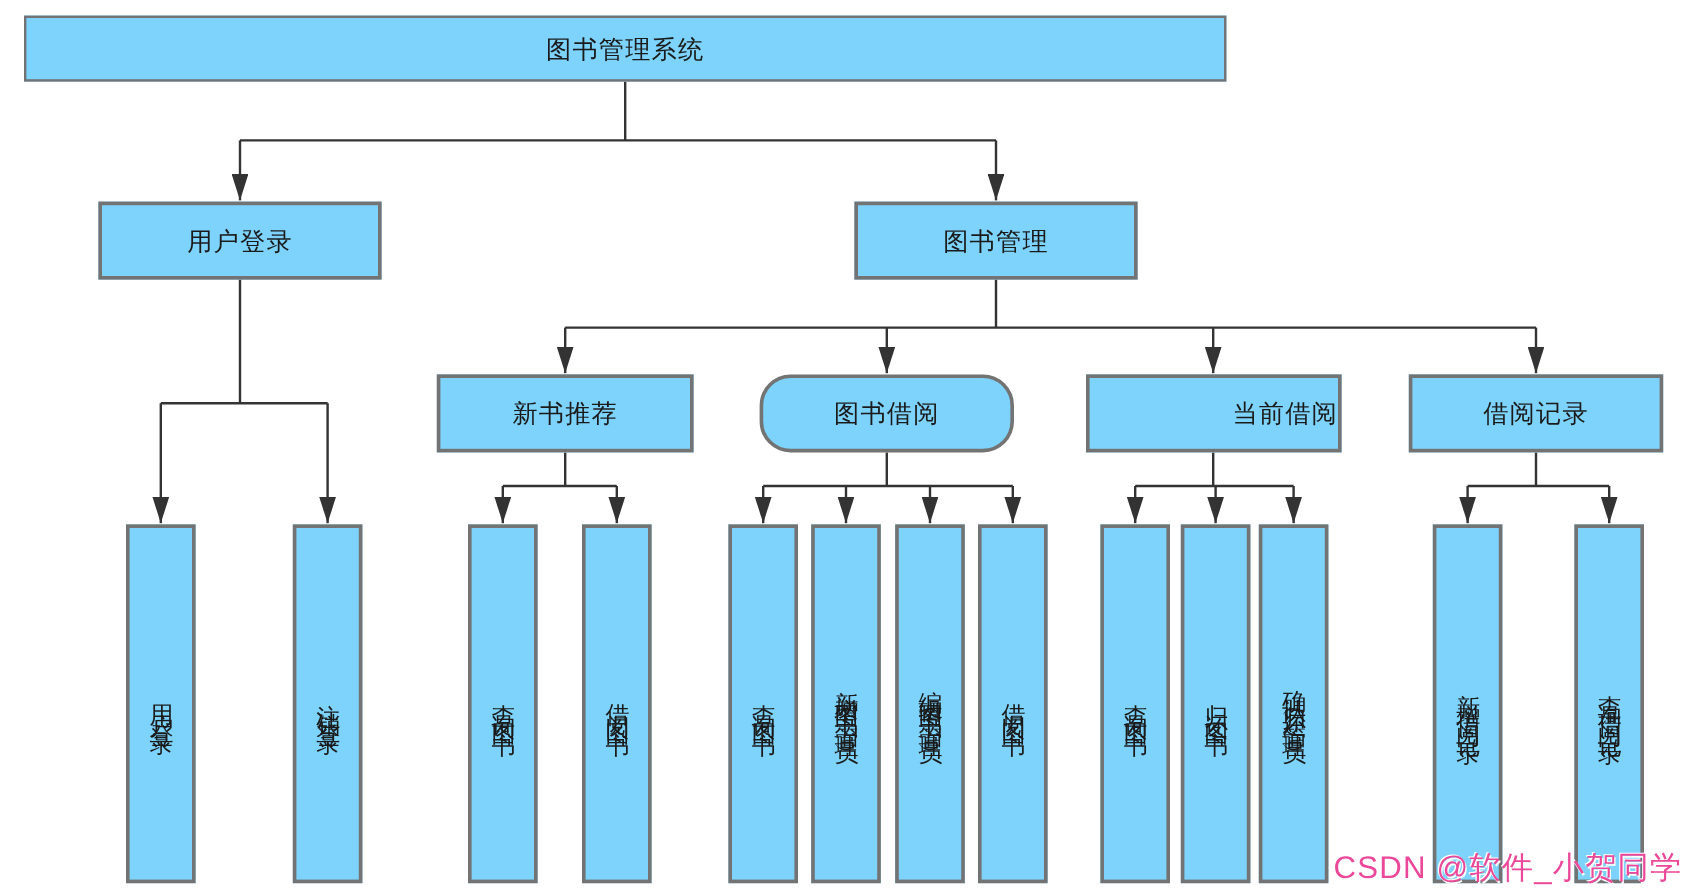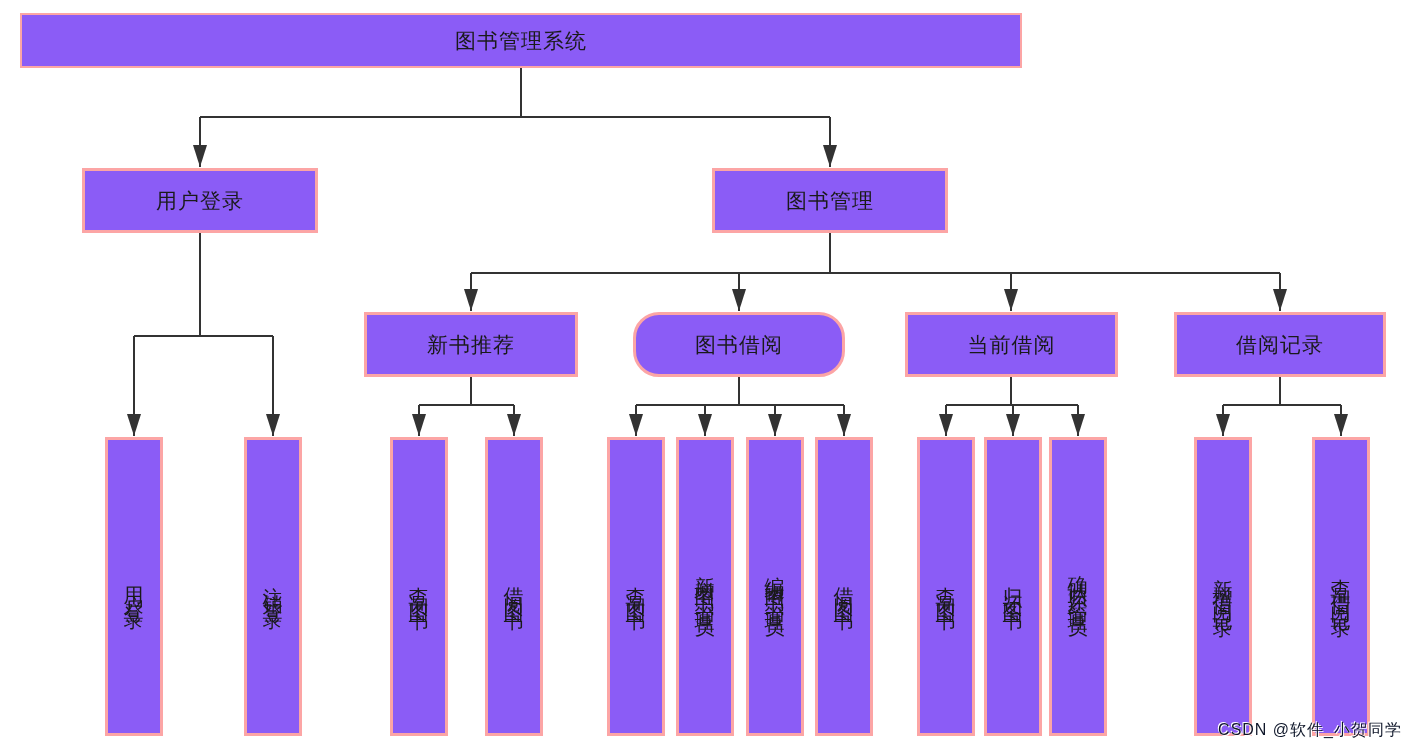--- a/index.html
+++ b/index.html
@@ -12,22 +12,22 @@
     overflow: hidden;
   }
   .connectors {
     position: absolute;
     left: 0; top: 0;
     width: 1405px; height: 747px;
   }
   .box {
     position: absolute;
     box-sizing: border-box;
-    border: 3px solid #fca5a5;
-    background: #8b5cf6;
+    border: 3px solid #737373;
+    background: #7dd3fc;
     display: flex;
     align-items: center;
     justify-content: center;
     color: #1a1a1a;
   }
   .box.root { border-width: 2px; }
   .hlbl {
     font-size: 21px;
     letter-spacing: 1px;
     white-space: nowrap;
@@ -36,22 +36,22 @@
     writing-mode: vertical-rl;
     line-height: 1;
     font-size: 20px;
     letter-spacing: 8px;
     white-space: nowrap;
   }
   .watermark {
     position: absolute;
     right: 3px;
     bottom: 6px;
-    font-size: 16px;
-    color: #0f172a;
+    font-size: 26px;
+    color: #ec4899;
     letter-spacing: 1px;
     text-shadow: 1px 1px 0 #ffffff, -1px -1px 0 #ffffff;
     white-space: nowrap;
   }
 </style>
 </head>
 <body>
 
 <div class="canvas">
 
@@ -108,21 +108,21 @@
   <div class="box" style="left:712px; top:168px; width:236px; height:65px;">
     <span class="hlbl">图书管理</span>
   </div>
 
   <div class="box" style="left:364px; top:312px; width:214px; height:65px;">
     <span class="hlbl">新书推荐</span>
   </div>
   <div class="box" style="left:633px; top:312px; width:212px; height:65px;border-radius:26px;">
     <span class="hlbl">图书借阅</span>
   </div>
-  <div class="box" style="left:905px; top:312px; width:213px; height:65px;">
+  <div class="box" style="left:905px; top:312px; width:213px; height:65px;justify-content:flex-end;">
     <span class="hlbl">当前借阅</span>
   </div>
   <div class="box" style="left:1174px; top:312px; width:212px; height:65px;">
     <span class="hlbl">借阅记录</span>
   </div>
 
   <div class="box" style="left:105px; top:437px; width:58px; height:299px;">
     <span class="vlbl">用户登录</span>
   </div>
   <div class="box" style="left:244px; top:437px; width:58px; height:299px;">

